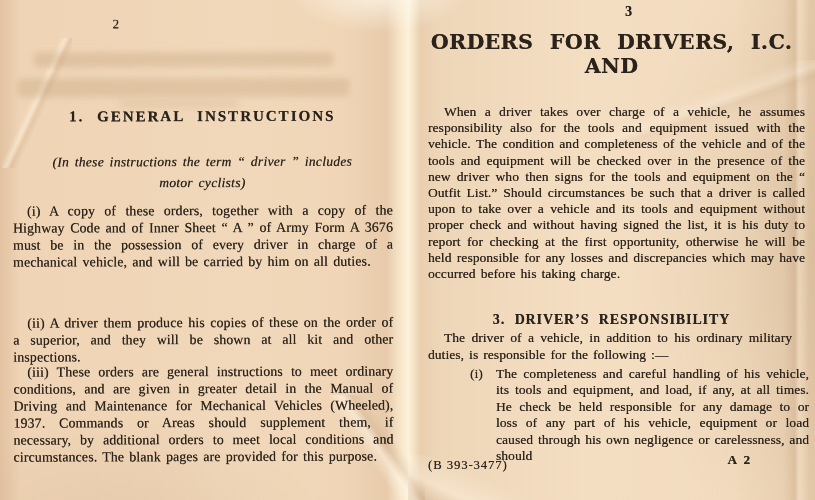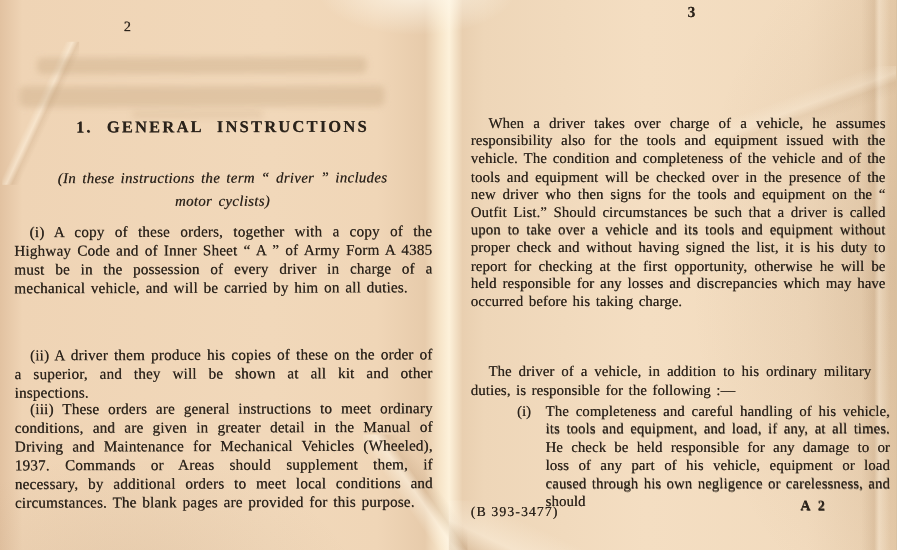--- a/index.html
+++ b/index.html
@@ -76,34 +76,36 @@
 
     <div class="abs ghost" style="left:34px;top:52px;width:300px;height:15px;"></div>
     <div class="abs ghost" style="left:18px;top:78px;width:332px;height:19px;"></div>
     <div class="abs ghost" style="left:120px;top:100px;width:120px;height:8px;opacity:.6;"></div>
 
     <div class="abs center h-small ink" style="top:108px;">1. GENERAL INSTRUCTIONS</div>
 
     <div class="abs center note ink" style="top:154px;">(In these instructions the term “ driver ” includes</div>
     <div class="abs center note ink" style="top:175px;">motor cyclists)</div>
 
-    <p class="abs just body-l ink" style="left:13px;right:12px;top:202px;">(i) A copy of these orders, together with a copy of the Highway Code and of Inner Sheet “ A ” of Army Form A 4385 must be in the possession of every driver in charge of a mechanical vehicle, and will be carried by him on all duties.</p>
+    <p class="abs just body-l ink" style="left:13px;right:12px;top:202px;">(i) A copy of these orders, together with a copy of the Highway Code and of Inner Sheet “ A ” of Army Form A 3676 must be in the possession of every driver in charge of a mechanical vehicle, and will be carried by him on all duties.</p>
 
     <p class="abs just body-l ink" style="left:13px;right:12px;top:314px;">(ii) A driver them produce his copies of these on the order of a superior, and they will be shown at all kit and other inspections.</p>
 
     <p class="abs just body-l ink" style="left:13px;right:12px;top:364px;line-height:16.9px;">(iii) These orders are general instructions to meet ordinary conditions, and are given in greater detail in the Manual of Driving and Maintenance for Mechanical Vehicles (Wheeled), 1937.  Commands or Areas should supplement them, if necessary, by additional orders to meet local conditions and circumstances.  The blank pages are provided for this purpose.</p>
   </div>
 
   <div id="page-right" class="page">
     <div class="abs pagenum-bold ink" style="left:217px;top:4px;">3</div>
 
+    <div class="abs center title-big ink" style="top:31px;left:0;">ORDERS FOR DRIVERS, I.C. AND</div>
 
 
     <p class="abs just body-r ink" style="left:20px;right:10px;top:104px;">When a driver takes over charge of a vehicle, he assumes responsibility also for the tools and equipment issued with the vehicle.  The condition and completeness of the vehicle and of the tools and equipment will be checked over in the presence of the new driver who then signs for the tools and equipment on the “ Outfit List.” Should circumstances be such that a driver is called upon to take over a vehicle and its tools and equipment without proper check and without having signed the list, it is his duty to report for checking at the first opportunity, otherwise he will be held responsible for any losses and discrepancies which may have occurred before his taking charge.</p>
 
+    <div class="abs center subhead ink" style="top:312px;left:0;">3. DRIVER’S RESPONSIBILITY</div>
 
     <p class="abs just body-r ink" style="left:20px;right:23px;top:330px;line-height:16.6px;font-family:Liberation Serif, serif;">The driver of a vehicle, in addition to his ordinary military duties, is responsible for the following :—</p>
 
     <div class="abs list-item ink" style="left:62px;right:6px;top:366px;">
       <span class="label">(i)</span>
       <p>The completeness and careful handling of his vehicle, its tools and equipment, and load, if any, at all times.  He check be held responsible for any damage to or loss of any part of his vehicle, equipment or load caused through his own negligence or carelessness, and should</p>
     </div>
 
     <div class="abs footer-code ink" style="left:20px;top:458px;">(B 393-3477)</div>
     <div class="abs footer-sig ink" style="right:63px;top:452px;">A 2</div>

